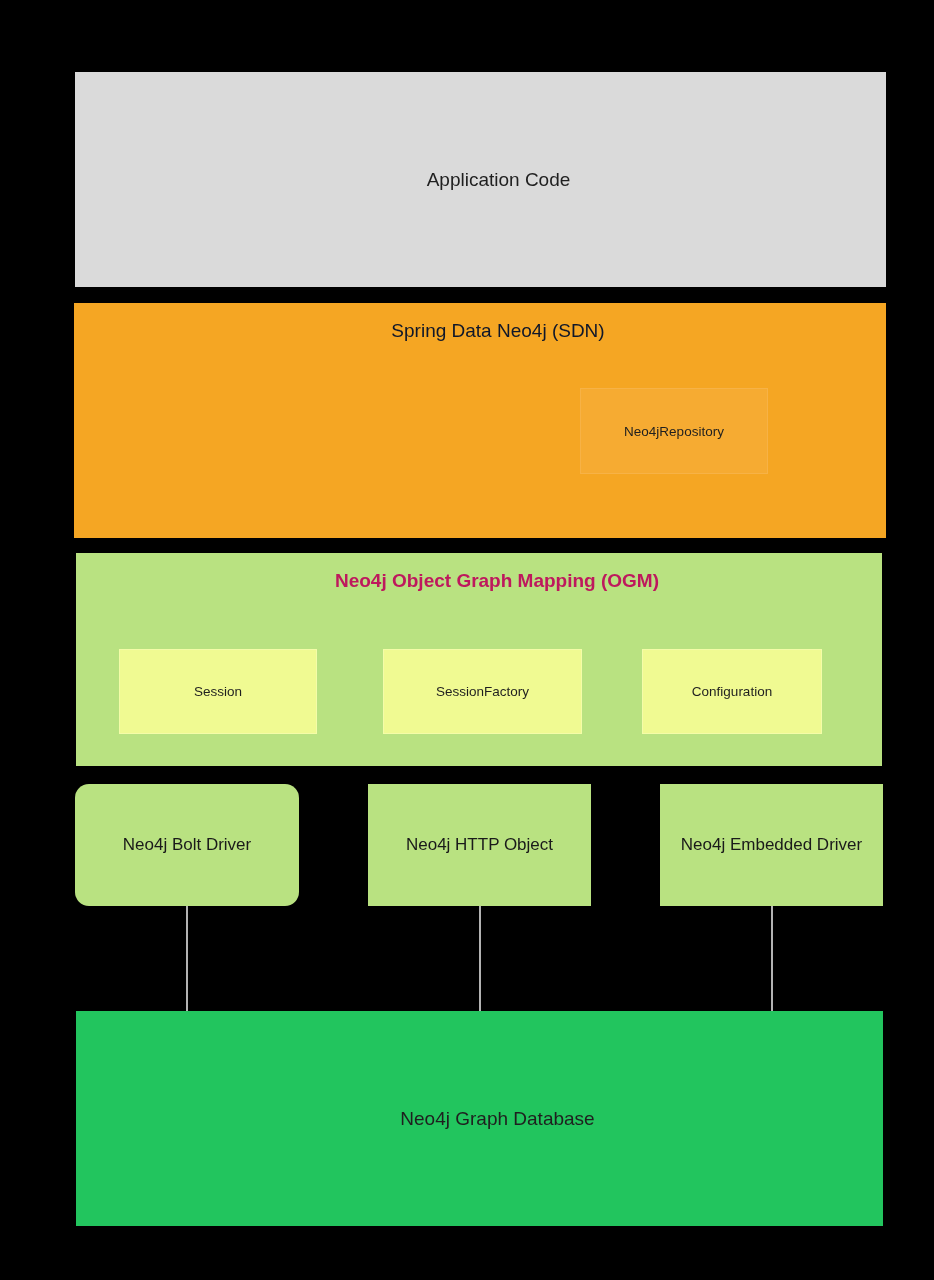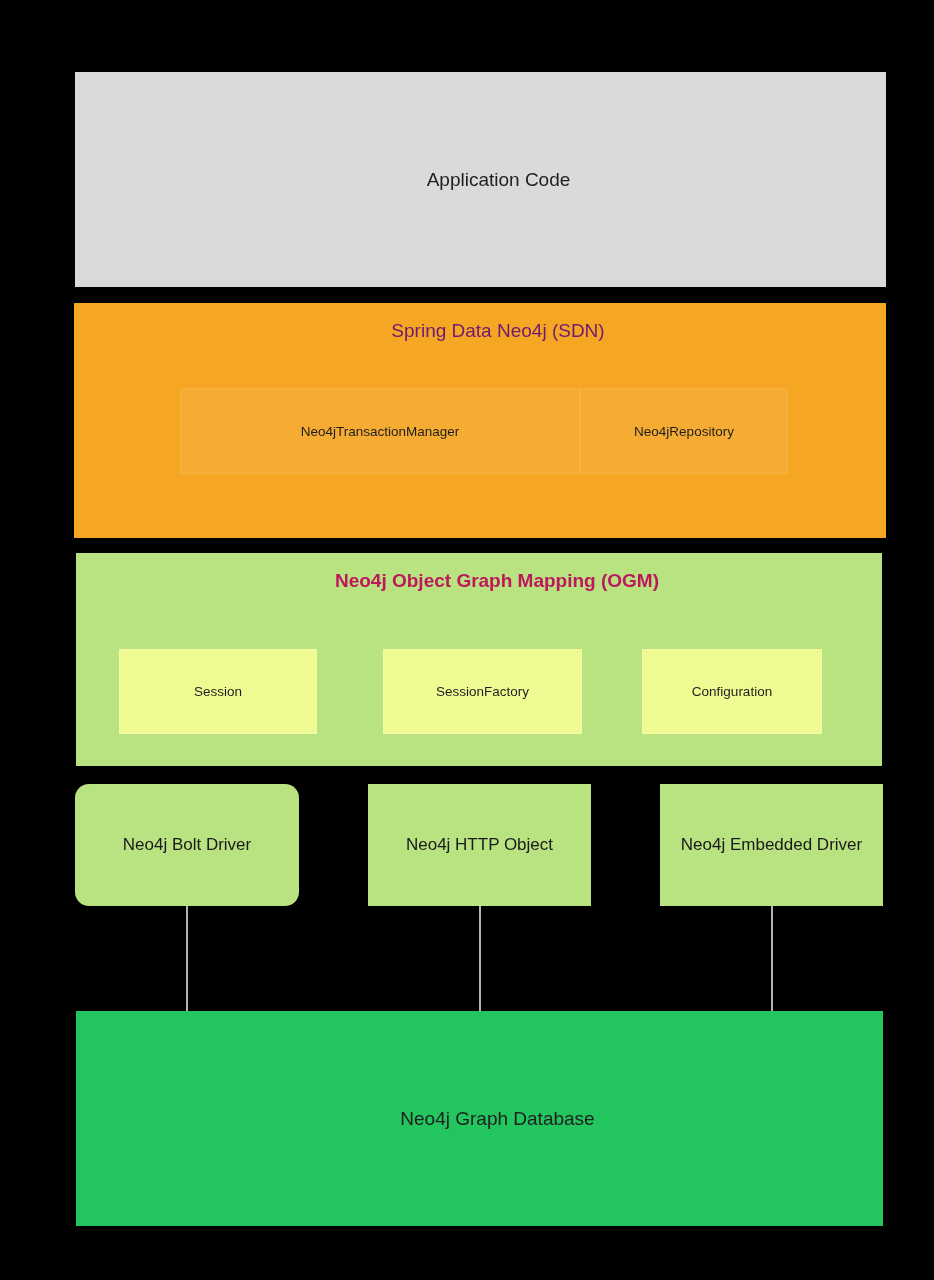--- a/index.html
+++ b/index.html
@@ -57,21 +57,21 @@
     top: 303px;
     width: 812px;
     height: 235px;
     background: #f5a623;
     flex-direction: column;
     align-items: center;
   }
   .sdn .block-title {
     margin-top: 17px;
     font-size: 19px;
-    color: #701a75;
+    color: #0f172a;
   }
 
   .sdn-sub-row {
     position: absolute;
     left: 0;
     top: 85px;
     width: 812px;
     height: 86px;
   }
   .sdn-sub {
@@ -81,21 +81,21 @@
     box-sizing: border-box;
     background: #f6ab32;
     border: 1px solid #f7b246;
     display: flex;
     align-items: center;
     justify-content: center;
     font-size: 13.5px;
     color: #1f1f1f;
   }
   .sdn-sub-1 { left: 106px; width: 400px; }
-  .sdn-sub-2 { left: 506px; width: 208px; }
+  .sdn-sub-2 { left: 506px; width: 188px; }
 
   
   .ogm {
     left: 76px;
     top: 553px;
     width: 806px;
     height: 213px;
     background: #b9e281;
     flex-direction: column;
     align-items: center;
@@ -181,23 +181,20 @@
 
 <div class="diagram">
 
   <div class="block app-code">
     <span class="block-label">Application Code</span>
   </div>
 
   <div class="block sdn">
     <span class="block-title">Spring Data Neo4j (SDN)</span>
     <div class="sdn-sub-row">
-      <div class="sdn-sub sdn-sub-1">
-        <span>Neo4jTransactionManager</span>
-      </div>
       <div class="sdn-sub sdn-sub-2">
         <span>Neo4jRepository</span>
       </div>
     </div>
   </div>
 
   <div class="block ogm">
     <span class="block-title">Neo4j Object Graph Mapping (OGM)</span>
     <div class="ogm-sub-row">
       <div class="ogm-sub ogm-sub-2">

